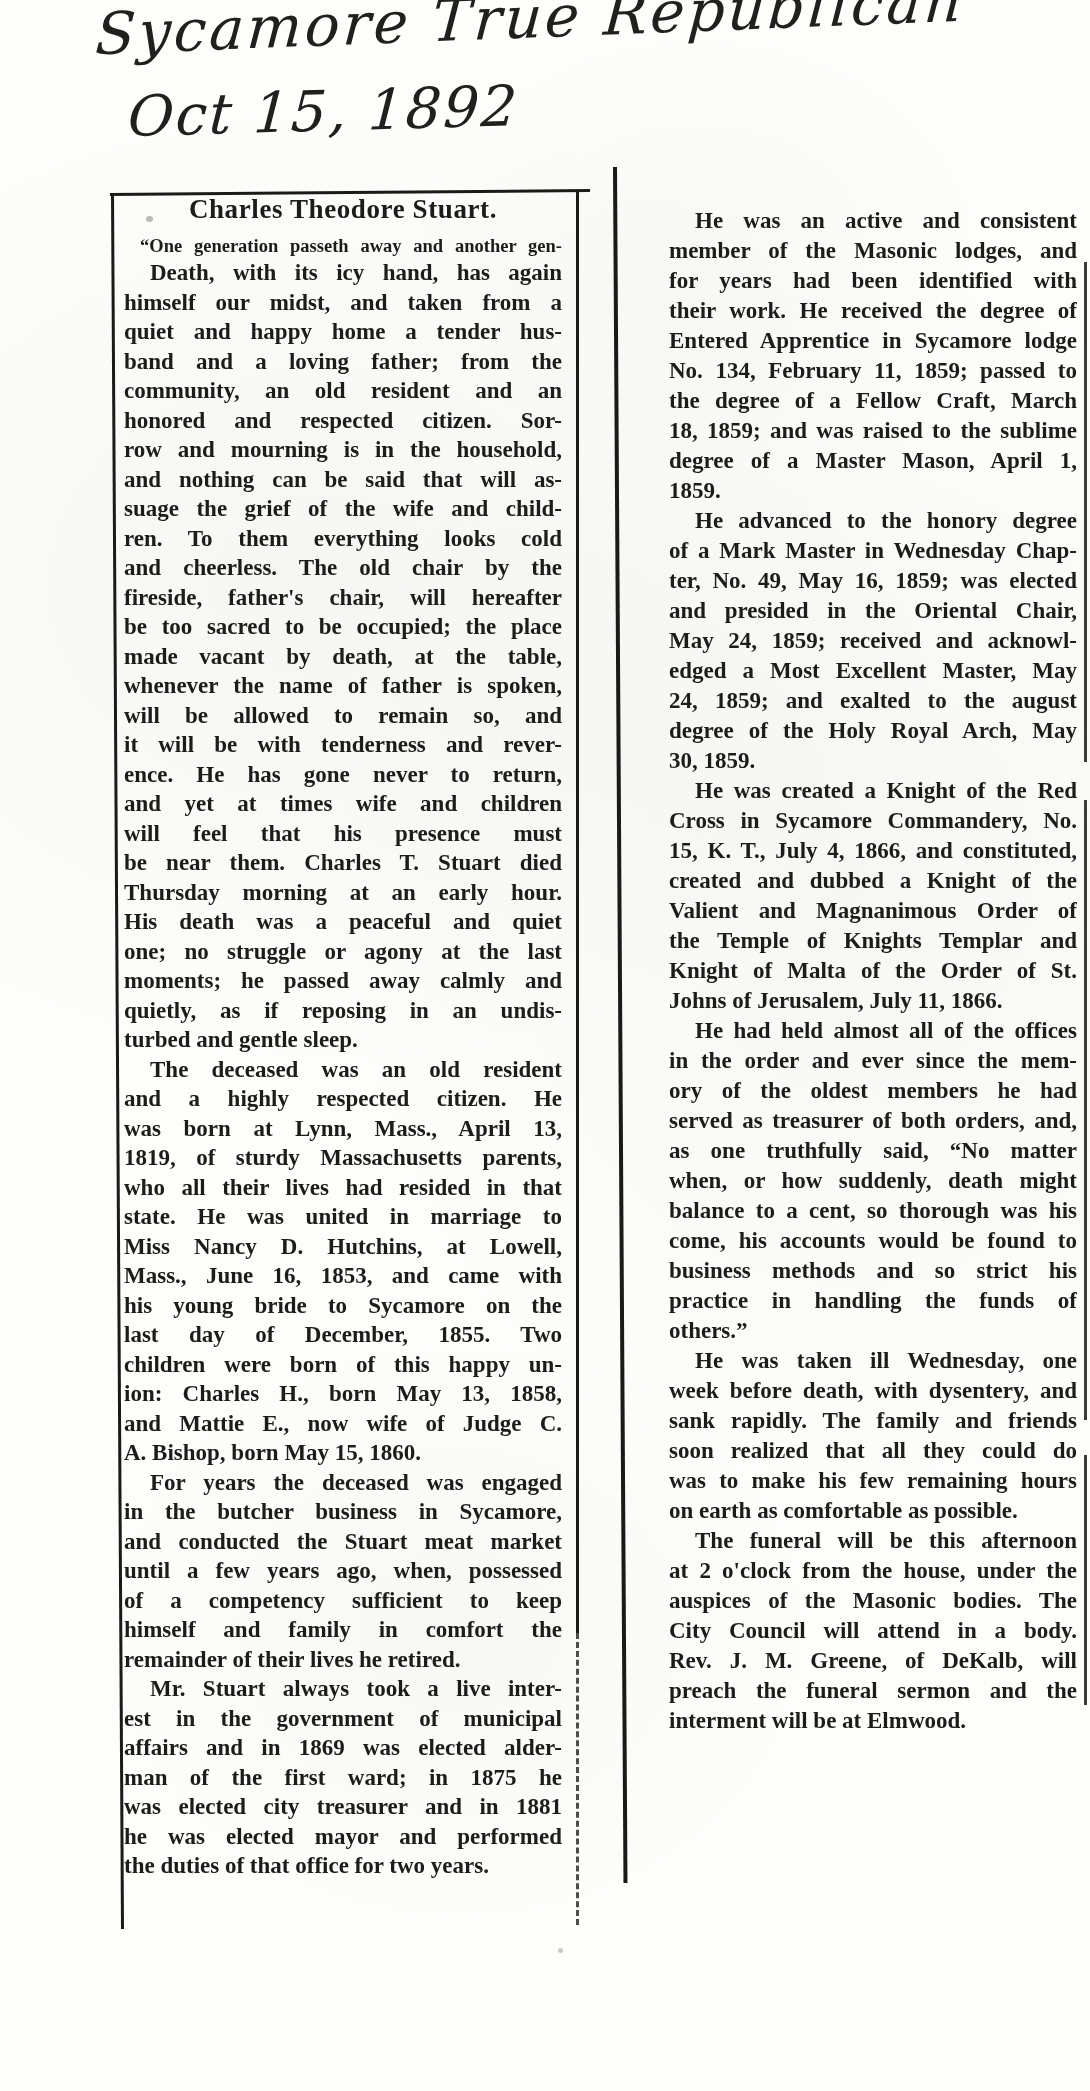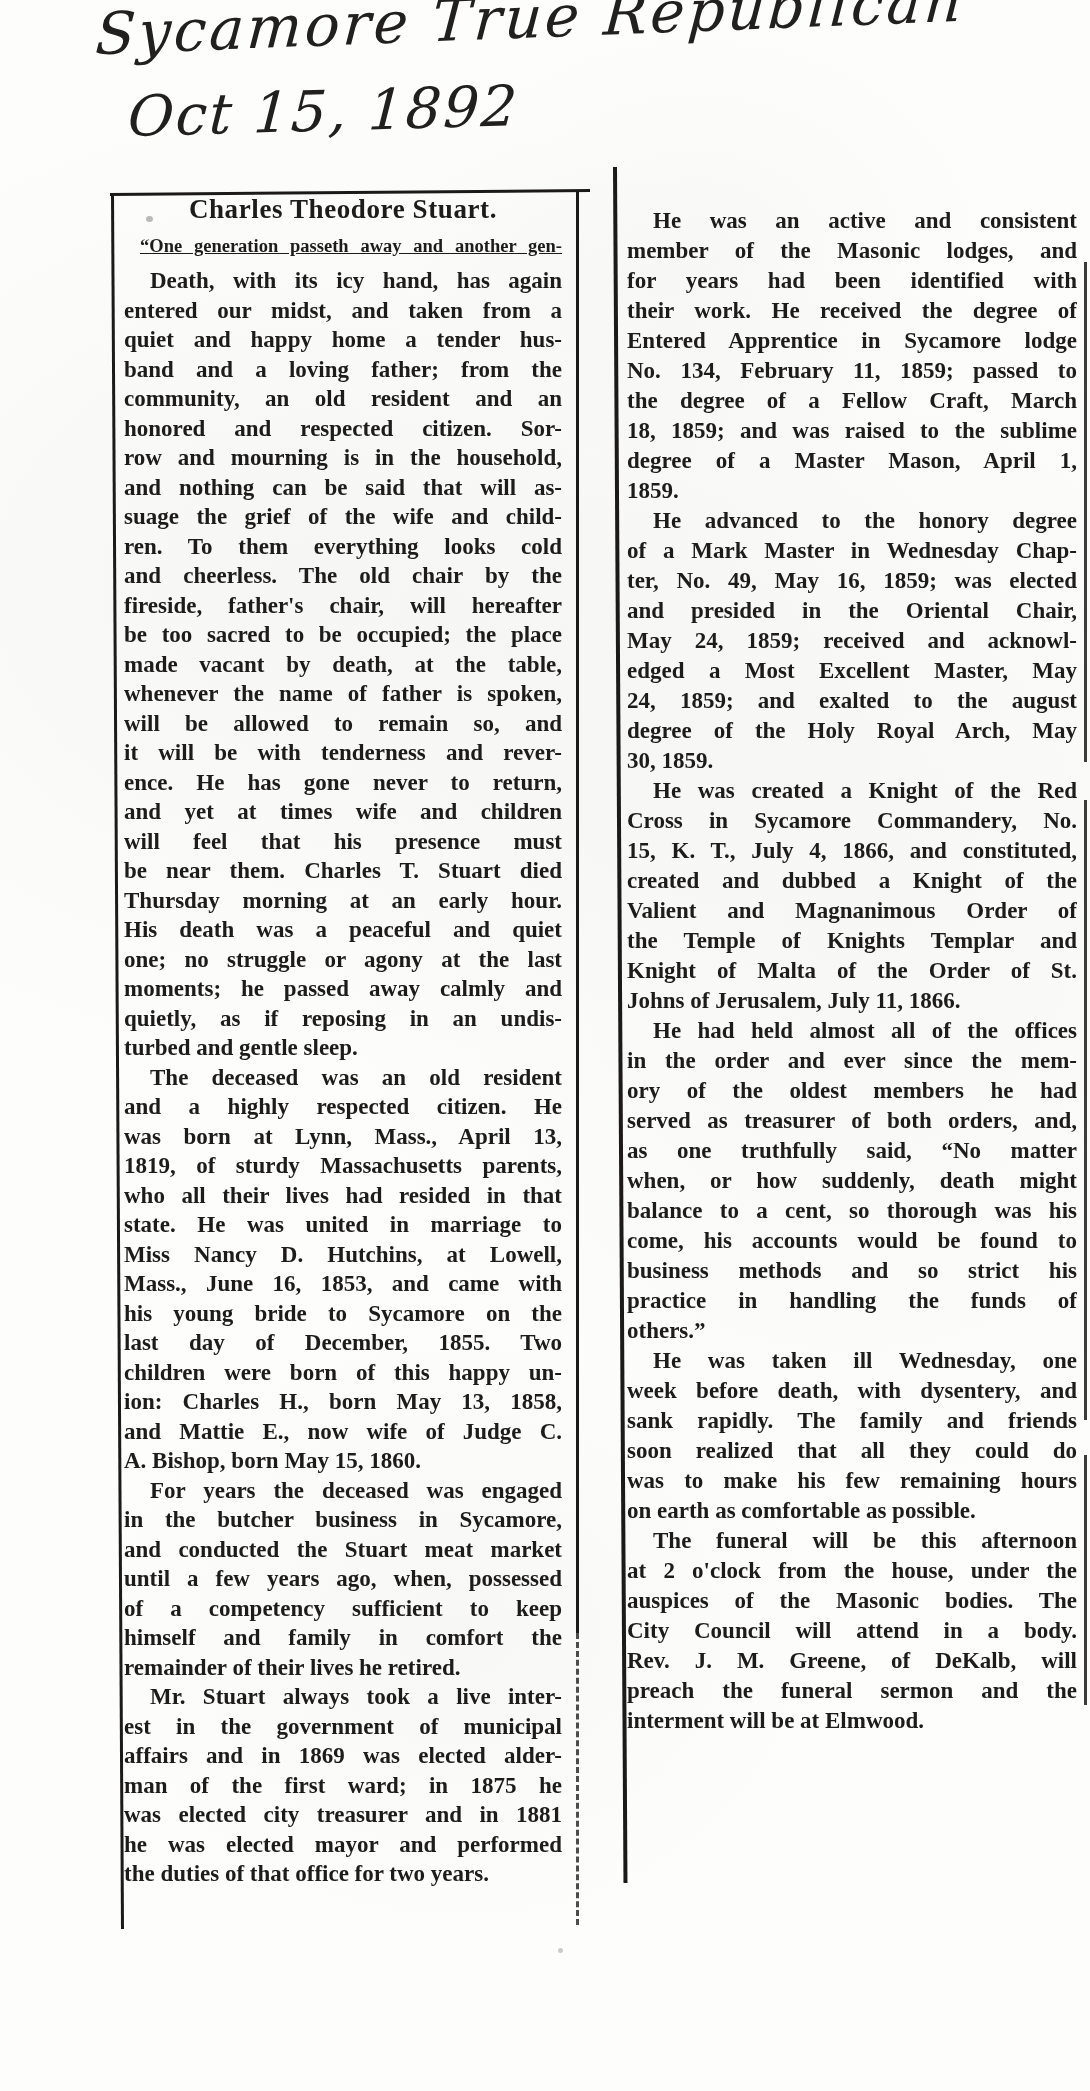--- a/index.html
+++ b/index.html
@@ -75,27 +75,27 @@
   }
 
   .line {
     text-align: justify;
     text-align-last: justify;
     overflow: hidden;
   }
   .line.last  { text-align-last: left; }
   .line.first { text-indent: 26px; }
 
-  .epigraph { margin-bottom: 8px; text-decoration: underline; }
+  .epigraph { margin-bottom: 0; }
   .epigraph .line { font-size: 18.5px; line-height: 23px; font-weight: bold; }
   .epigraph .line.first { text-indent: 16px; }
 
   .body .line { font-size: 23px; font-weight: bold; }
   .left-col  .body .line { line-height: 29.5px; }
-  .right-col .body .line { line-height: 30px; }
+  .right-col .body .line { line-height: 30px; margin-left: 42px; }
 </style>
 </head>
 <body>
 
 <div class="page">
 
   <div class="hw hw-line1">Sycamore True Republican</div>
   <div class="hw hw-line2">Oct 15, 1892</div>
 
   <div class="rule rule-top"></div>
@@ -113,21 +113,21 @@
   <div class="col left-col">
     <div class="headline">Charles Theodore Stuart.</div>
     <div class="epigraph">
         <div class="para">
           <div class="line first">“One generation passeth away and another gen-</div>
         </div>
       </div>
     <div class="body">
         <div class="para">
           <div class="line first">Death, with its icy hand, has again</div>
-          <div class="line">entered our midst, and taken from a</div>
+          <div class="line">himself our midst, and taken from a</div>
           <div class="line">quiet and happy home a tender hus-</div>
           <div class="line">band and a loving father; from the</div>
           <div class="line">community, an old resident and an</div>
           <div class="line">honored and respected citizen. Sor-</div>
           <div class="line">row and mourning is in the household,</div>
           <div class="line">and nothing can be said that will as-</div>
           <div class="line">suage the grief of the wife and child-</div>
           <div class="line">ren. To them everything looks cold</div>
           <div class="line">and cheerless. The old chair by the</div>
           <div class="line">fireside, father's chair, will hereafter</div>

